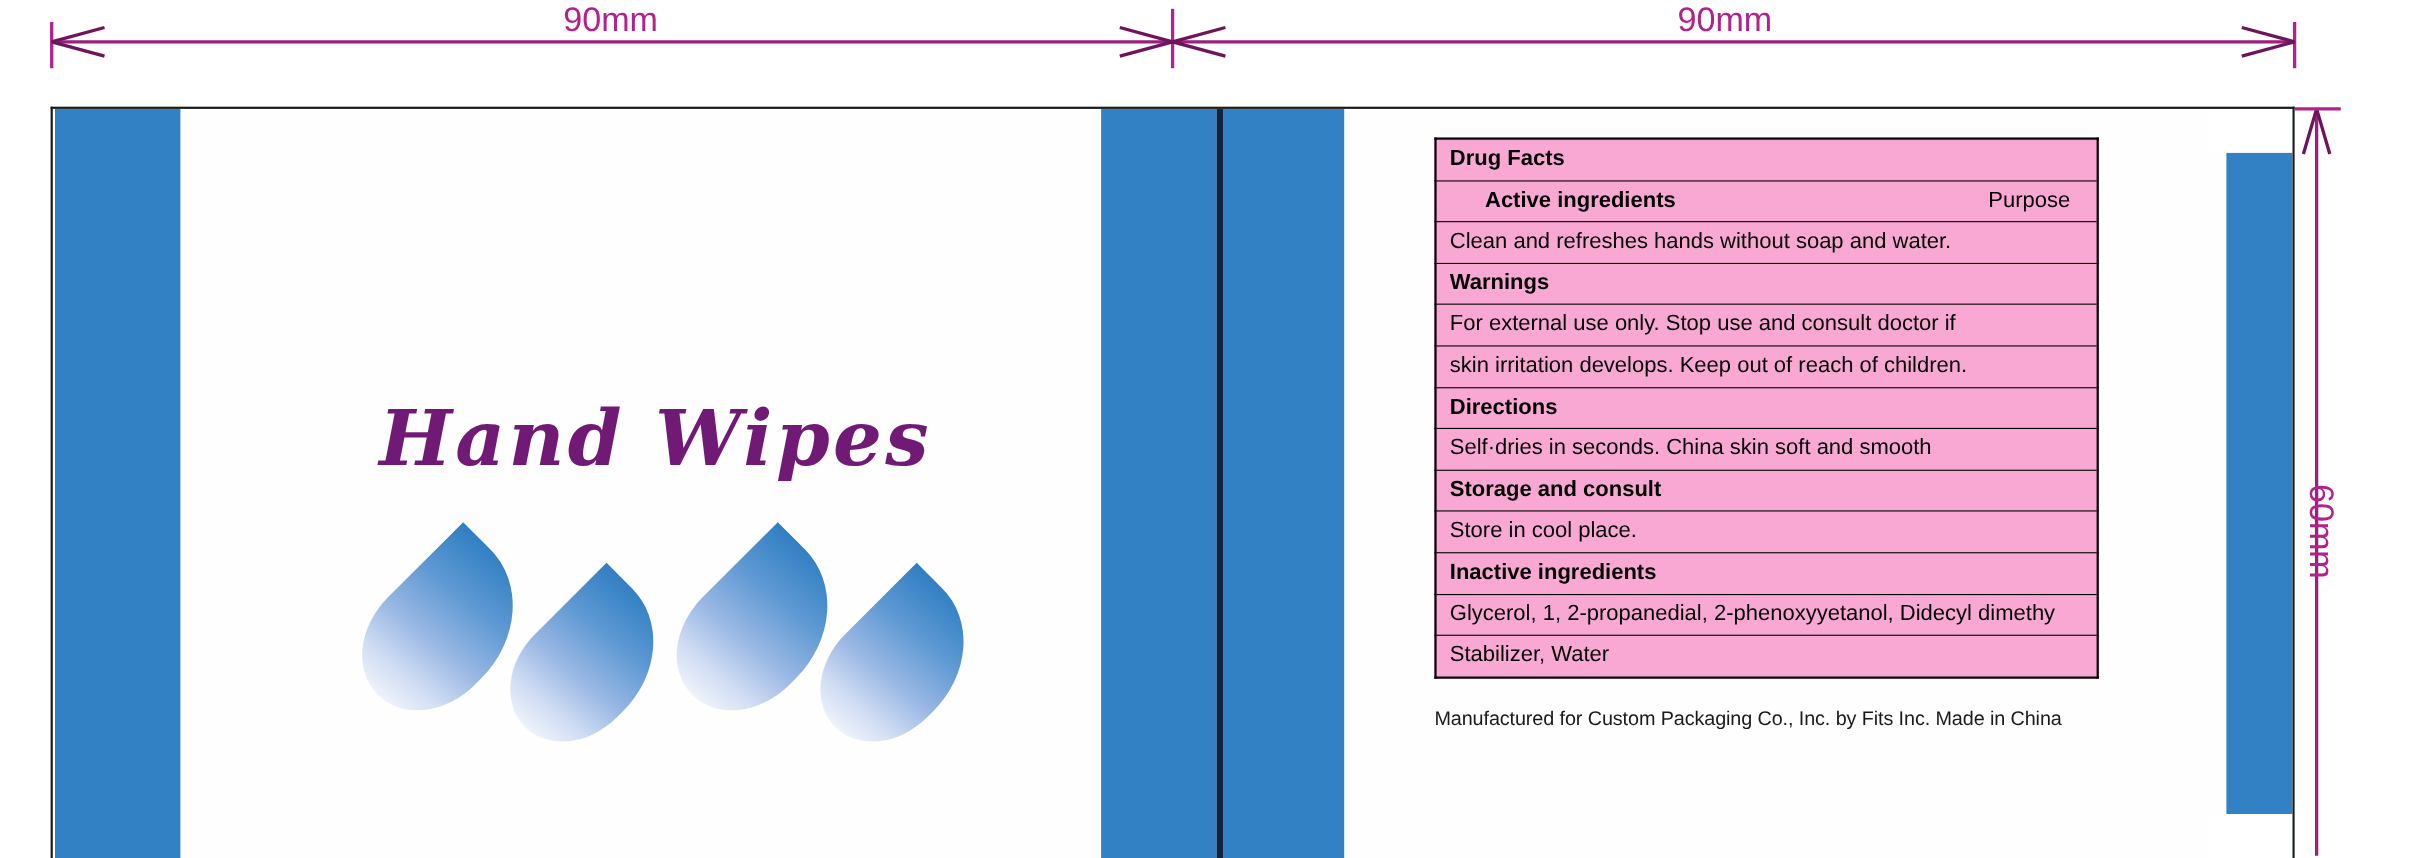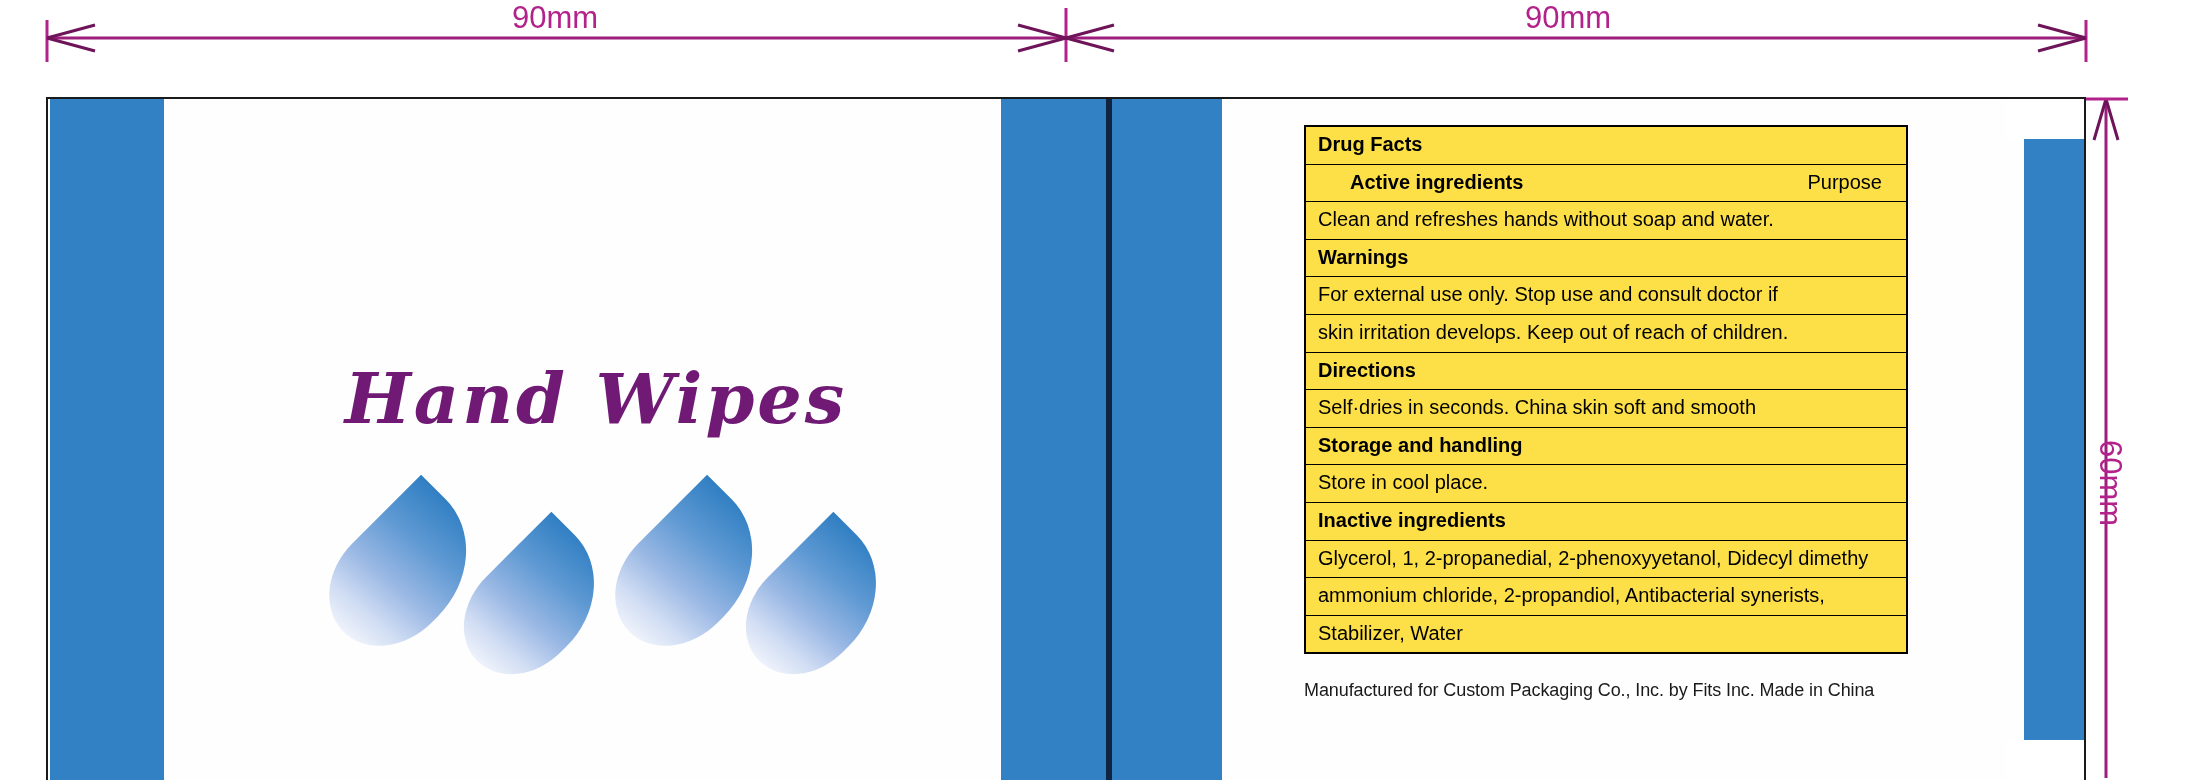--- a/index.html
+++ b/index.html
@@ -122,21 +122,21 @@
     position: absolute;
     left: 1256px;
     top: 26px;
     width: 604px;
   }
   #drug-facts-table {
     border-collapse: collapse;
     width: 100%;
     border: 2px solid #000;
     table-layout: fixed;
-    background: #fde047;
+    background: #f9a8d4;
   }
   #drug-facts-table tr { border-bottom: 1px solid #000; }
   #drug-facts-table tr:last-child { border-bottom: none; }
   #drug-facts-table td {
     padding: 6px 10px 7px 12px;
     font-size: 20px;
     color: #000;
     line-height: 1.18;
     vertical-align: middle;
     white-space: nowrap;
@@ -227,33 +227,30 @@
       <tr>
         <td>skin irritation develops. Keep out of reach of children.</td>
       </tr>
       <tr class="df-heading">
         <td>Directions</td>
       </tr>
       <tr>
         <td>Self·dries in seconds. China skin soft and smooth</td>
       </tr>
       <tr class="df-heading">
-        <td>Storage and handling</td>
+        <td>Storage and consult</td>
       </tr>
       <tr>
         <td>Store in cool place.</td>
       </tr>
       <tr class="df-heading">
         <td>Inactive ingredients</td>
       </tr>
       <tr>
         <td>Glycerol, 1, 2-propanedial, 2-phenoxyyetanol, Didecyl dimethy</td>
-      </tr>
-      <tr>
-        <td>ammonium chloride, 2-propandiol, Antibacterial synerists,</td>
       </tr>
       <tr>
         <td>Stabilizer, Water</td>
       </tr>
     </tbody>
       </table>
     <div id="manufacturer-note">Manufactured for Custom Packaging Co., Inc. by Fits Inc. Made in China</div>
   </div>
 
 </div>

